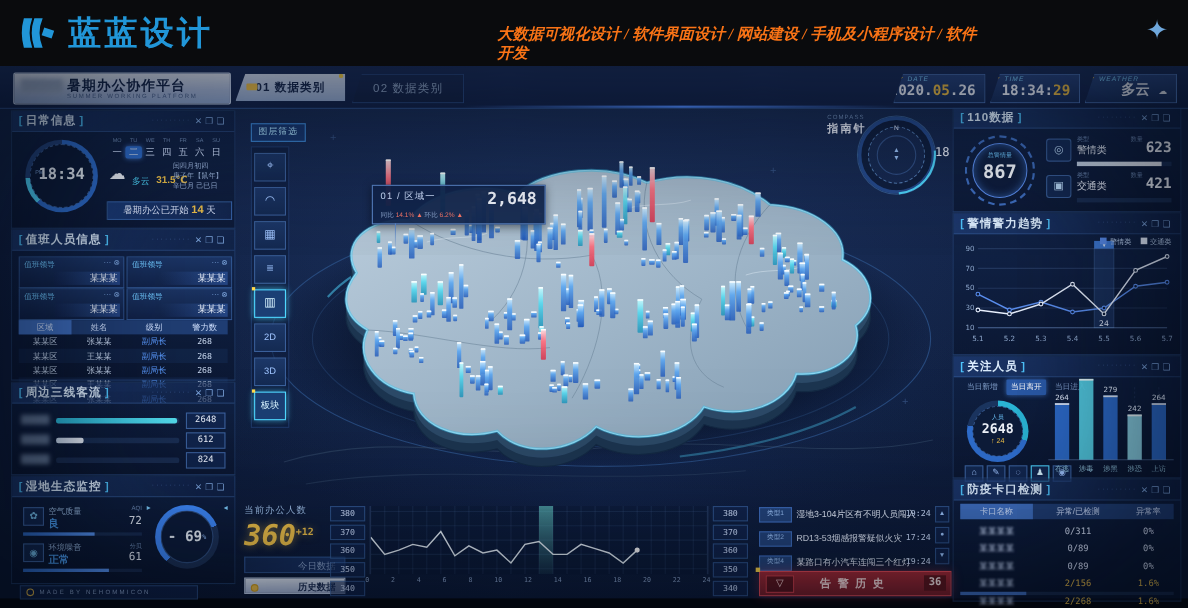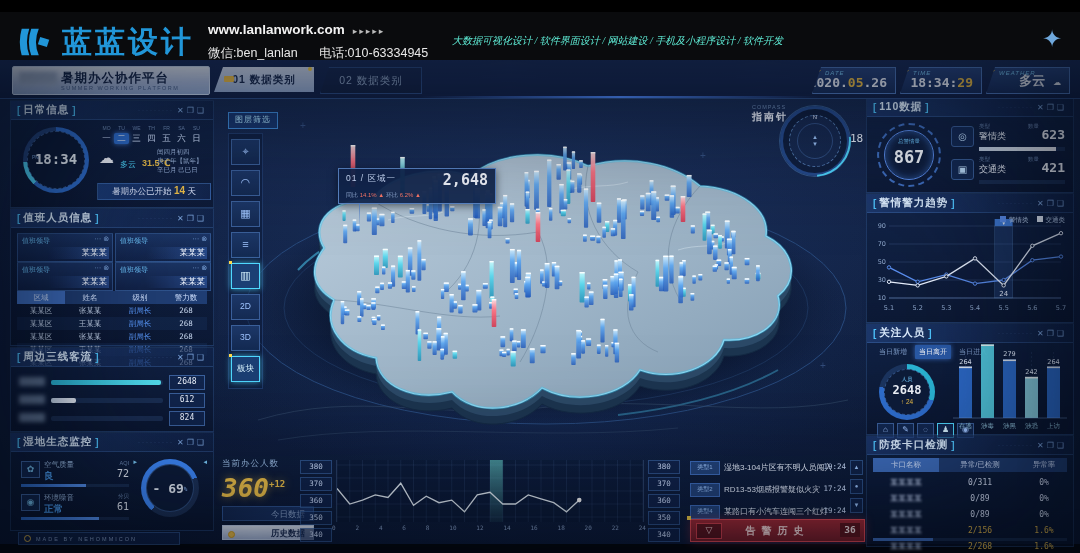--- a/index.html
+++ b/index.html
@@ -1,26 +1,26 @@
 <!DOCTYPE html>
 <html><head>
 <meta charset="utf-8">
 <style>
   html,body{margin:0;padding:0;background:#000;}
   #app{position:relative;width:1080px;height:553px;overflow:hidden;font-family:"Liberation Sans","DejaVu Sans",sans-serif;-webkit-font-smoothing:antialiased;}
   
-  #brand{position:absolute;left:0;top:12px;width:1080px;height:60px;background:#0a0b0d;}
+  #brand{position:absolute;left:0;top:0;width:1080px;height:60px;background:#0a0b0d;}
   #logo-mark{position:absolute;left:16px;top:11px;width:38px;height:38px;}
   #logo-text{position:absolute;left:62px;top:10px;font-size:30px;font-weight:bold;color:#2196d8;letter-spacing:3px;}
   #brand-contact{position:absolute;left:208px;top:8px;color:#f2f2f2;}
   #brand-web{font-size:13.5px;font-weight:bold;}
   #brand-arrows{font-size:9px;color:#bbb;margin-left:8px;letter-spacing:2px;}
   #brand-line2{margin-top:7px;font-size:12.5px;color:#e8e8e8;}
   #brand-line2 span{margin-right:18px;}
-  #brand-services{position:absolute;left:452px;top:22px;width:440px;font-size:10px;font-style:italic;font-weight:400;color:#5eead4;font-family:"Liberation Serif","DejaVu Serif",serif;}
+  #brand-services{position:absolute;left:452px;top:22px;width:440px;font-size:14px;font-style:italic;font-weight:700;color:#f97316;font-family:"Liberation Serif","DejaVu Serif",serif;}
   #brand-collect{position:absolute;right:18px;top:13px;display:flex;align-items:center;gap:8px;color:#6fa8dc;}
   #collect-star{font-size:24px;}
   #collect-text{font-size:25px;font-weight:bold;font-style:italic;letter-spacing:2px;font-family:"Liberation Serif","DejaVu Serif",serif;}
   
   #dash{position:absolute;left:0;top:60px;width:1080px;height:493px;
     background:
       radial-gradient(900px 400px at 50% 34%, rgba(70,120,210,.20), transparent 62%),
       radial-gradient(700px 280px at 50% 78%, rgba(30,60,120,.25), transparent 70%),
       linear-gradient(180deg,#17294f 0%,#101f40 34%,#0b1730 100%);}
   #dash::after{content:"";position:absolute;left:0;right:0;bottom:0;height:9px;background:#05070c;}
@@ -225,27 +225,20 @@
 
 <div id="app">
 
   <header id="brand">
     <svg id="logo-mark" viewBox="0 0 40 40">
       <path d="M6,6 Q2,20 6,34 L14,34 Q9,20 14,6 Z" fill="#2196d8"></path>
       <path d="M18,6 Q13,20 18,34 L26,34 Q20,20 26,6 Z" fill="#2196d8" transform="translate(-2,0)"></path>
       <rect x="24" y="16" width="10" height="8" fill="#2196d8" transform="rotate(18 29 20)"></rect>
     </svg>
     <div id="logo-text">蓝蓝设计</div>
-    <div id="brand-contact">
-      <div><span id="brand-web">www.lanlanwork.com</span><span id="brand-arrows">▸▸▸▸▸</span></div>
-      <div id="brand-line2">
-        <span>微信:ben_lanlan</span>
-        <span>电话:010-63334945</span>
-      </div>
-    </div>
     <div id="brand-services">大数据可视化设计 / 软件界面设计 / 网站建设 / 手机及小程序设计 / 软件开发</div>
     <div id="brand-collect">
       <span id="collect-star">✦</span>
     </div>
   </header>
 
   <div id="dash">
     <span class="plus" style="left:300px;top:60px;">+</span>
     <span class="plus" style="left:700px;top:90px;">+</span>
     <span class="plus" style="left:540px;top:330px;">+</span>

